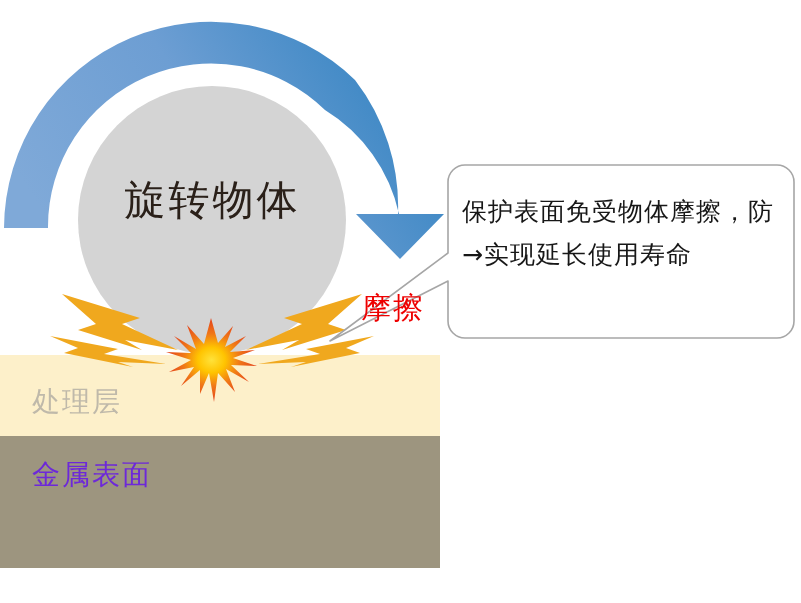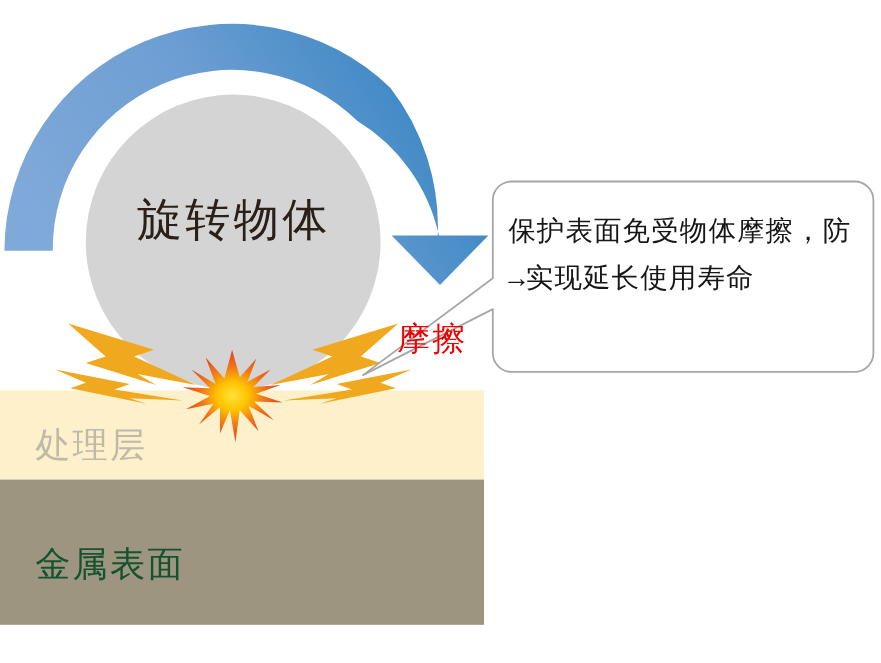--- a/index.html
+++ b/index.html
@@ -37,31 +37,31 @@
     background: #FDF0CA;
   }
   .metal-layer {
     top: 436px;
     height: 132px;
     background: #9D957F;
   }
   .layer-label {
     position: absolute;
     left: 32px;
-    font-size: 32px;
+    font-size: 28px;
     letter-spacing: 2px;
     white-space: nowrap;
   }
   .treatment-label {
     top: 383px;
     color: #BFB9AA;
   }
   .metal-label {
-    top: 492px;
-    color: #14532d;
+    top: 456px;
+    color: #6d28d9;
   }
 
   
   .rot-label {
     position: absolute;
     left: 0;
     top: 173px;
     width: 425px;
     text-align: center;
     font-size: 41px;
@@ -85,21 +85,21 @@
   .callout-text {
     position: absolute;
     left: 462px;
     top: 190px;
     width: 322px;
     font-size: 25px;
     line-height: 43px;
     color: #171717;
     letter-spacing: 1px;
   }
-  .callout-line { white-space: nowrap; font-family: Liberation Mono, monospace; }
+  .callout-line { white-space: nowrap; }
 </style>
 </head>
 <body>
 
 <div id="canvas">
 
   <div class="substrate treatment-layer"></div>
   <div class="substrate metal-layer"></div>
   <div class="layer-label treatment-label">处理层</div>
   <div class="layer-label metal-label">金属表面</div>

